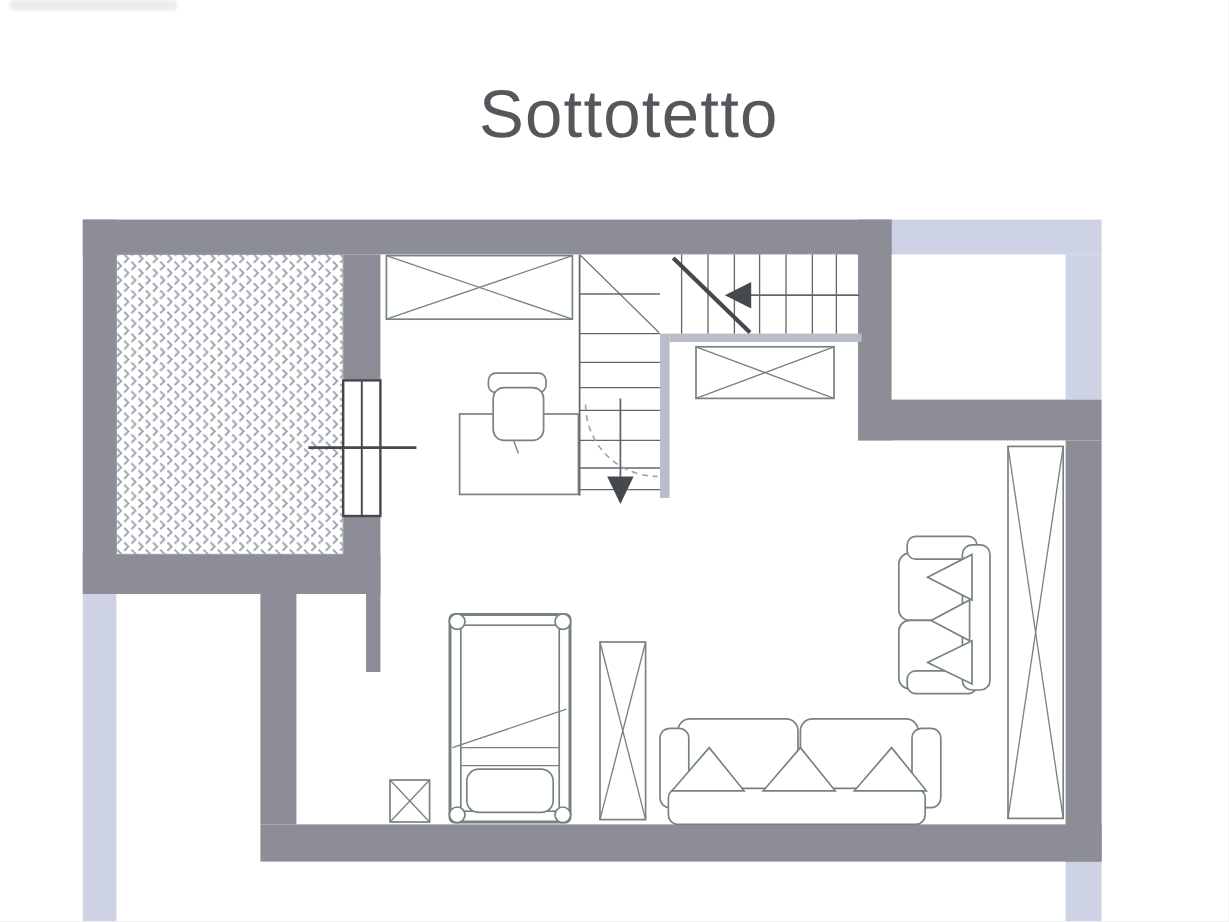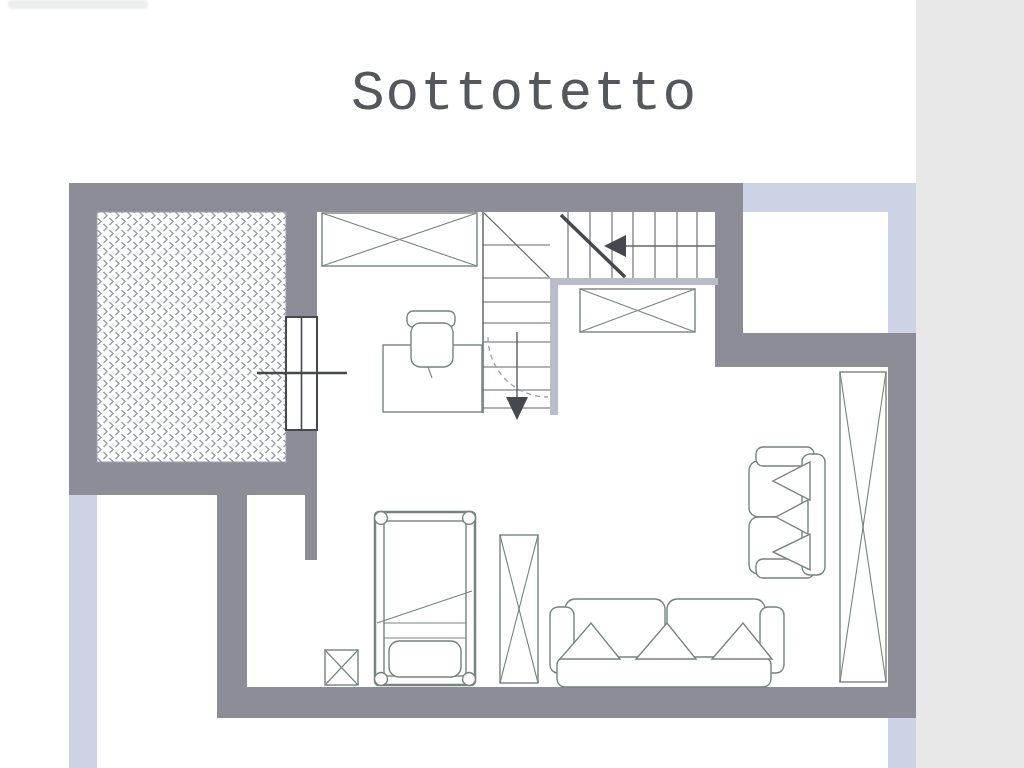--- a/index.html
+++ b/index.html
@@ -1,22 +1,22 @@
 <!DOCTYPE html>
 <html style="--c-paper: #ffffff; --c-wall: #8d8d98; --c-roof-edge: #cdd2e4; --c-stair-wall: #b8bdc9; --c-furniture-line: #76837f; --c-stair-line: #63666b; --c-dark-line: #45484d; --c-hatch: #99a1ab; --c-title-text: #54585c;"><head>
 <meta charset="utf-8">
 <style>
   :root{
     --c-paper:#ffffff; --c-wall:#8d8d98; --c-roof-edge:#cdd2e4; --c-stair-wall:#b8bdc9;
     --c-furniture-line:#76837f; --c-stair-line:#63666b; --c-dark-line:#45484d;
     --c-hatch:#99a1ab; --c-title-text:#54585c;
   }
   html,body{margin:0;padding:0;background:#e8e8e8;}
-  .page{position:relative;width:868px;height:768px;background:var(--c-paper);overflow:hidden;
-        font-family:Liberation Mono, monospace;padding-left:48px;}
+  .page{position:relative;width:1024px;height:768px;background:var(--c-paper);overflow:hidden;
+        font-family:Liberation Sans, sans-serif;}
   .plan-title{position:absolute;top:26px;left:12px;width:1024px;text-align:center;
         font-size:56px;font-weight:400;letter-spacing:1px;color:var(--c-title-text);line-height:1.1;}
   .scan-noise{position:absolute;top:0;left:8px;width:140px;height:9px;background:#c9cdd2;opacity:.35;
         border-radius:4px;filter:blur(1px);}
   svg{position:absolute;inset:0;}
   .wall{fill:var(--c-wall);}
   .roof{fill:var(--c-roof-edge);}
   .swall{fill:var(--c-stair-wall);}
   .sline{stroke:var(--c-stair-line);stroke-width:1.5;fill:none;}
   .sline-thin{stroke:var(--c-stair-line);stroke-width:1.1;fill:none;}

